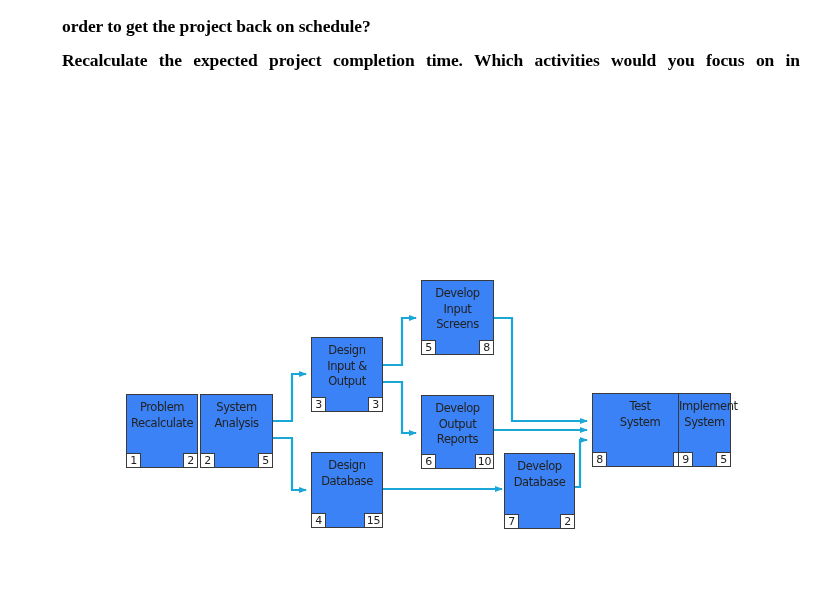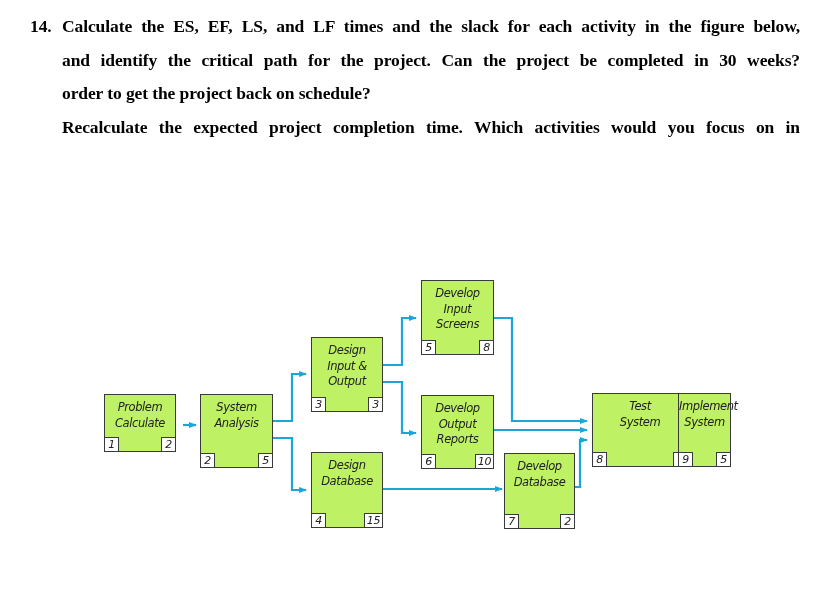--- a/index.html
+++ b/index.html
@@ -8,39 +8,37 @@
     position:absolute; left:30px; top:10px; width:770px;
     font-family:"Liberation Serif", serif; font-weight:bold; font-size:17.5px;
     line-height:33.5px; color:#000; letter-spacing:-0.1px;
   }
   .question p { margin:0; }
   .qnum { display:inline-block; width:32px; }
   .indent { padding-left:32px; }
   .just { text-align:justify; text-align-last:justify; }
   .diagram { position:absolute; left:0; top:0; width:820px; height:608px; }
   .node {
-    position:absolute; box-sizing:border-box; border:1.4px solid #3a3a3a; background:#bef264;
+    position:absolute; box-sizing:border-box; border:1.4px solid #3a3a3a; background:#3b82f6;
     font-family:"DejaVu Sans", sans-serif; font-size:11.5px; line-height:15.5px; color:#222;
-    text-align:center; letter-spacing:-0.4px;font-style:italic;
+    text-align:center; letter-spacing:-0.4px;
   }
   .node .label { position:absolute; left:0; right:0; top:5px; }
   .num {
     position:absolute; bottom:-1px; box-sizing:border-box; height:15px; min-width:15px;
     border:1.2px solid #3a3a3a; font-family:"DejaVu Sans", sans-serif; font-size:11px;
     line-height:13px; padding:0 2px; text-align:center; color:#222; background:#fff;
   }
   .num.left { left:-1px; }
   .num.right { right:-1px; }
 </style>
 </head>
 <body>
 
 <div class="question">
-  <p class="just"><span class="qnum">14.</span><span>Calculate the ES, EF, LS, and LF times and the slack for each activity in the figure below,</span></p>
-  <p class="indent just">and identify the critical path for the project. Can the project be completed in 30 weeks?</p>
   <p class="indent">order to get the project back on schedule?</p>
   <p class="indent just">Recalculate the expected project completion time. Which activities would you focus on in</p>
 </div>
 
 <div class="diagram">
   <svg width="820" height="608" style="position:absolute;left:0;top:0">
     <defs>
       <marker id="ah" markerWidth="8" markerHeight="8" refX="7" refY="4" orient="auto" markerUnits="userSpaceOnUse">
         <path d="M0,1 L8,4 L0,7 Z" fill="#1aa6d6"></path>
       </marker>
@@ -62,22 +60,22 @@
       <path d="M494,430 L587,430" marker-end="url(#ah)"></path>
 
       <path d="M383,489 L502,489" marker-end="url(#ah)"></path>
 
       <path d="M575,487 L580,487 L580,440 L587,440" marker-end="url(#ah)"></path>
 
       <path d="M665,425 L673,425" marker-end="url(#ah)"></path>
     </g>
   </svg>
 
-  <div class="node" style="left:104px;top:394px;width:72px;height:58px;">
-    <div class="label"><span>Problem</span><br><span>Calculate</span></div>
+  <div class="node" style="left:126px;top:394px;width:72px;height:74px;">
+    <div class="label"><span>Problem</span><br><span>Recalculate</span></div>
     <div class="num left">1</div>
     <div class="num right">2</div>
   </div>
 
   <div class="node" style="left:200px;top:394px;width:73px;height:74px;">
     <div class="label"><span>System</span><br><span>Analysis</span></div>
     <div class="num left">2</div>
     <div class="num right">5</div>
   </div>
 

